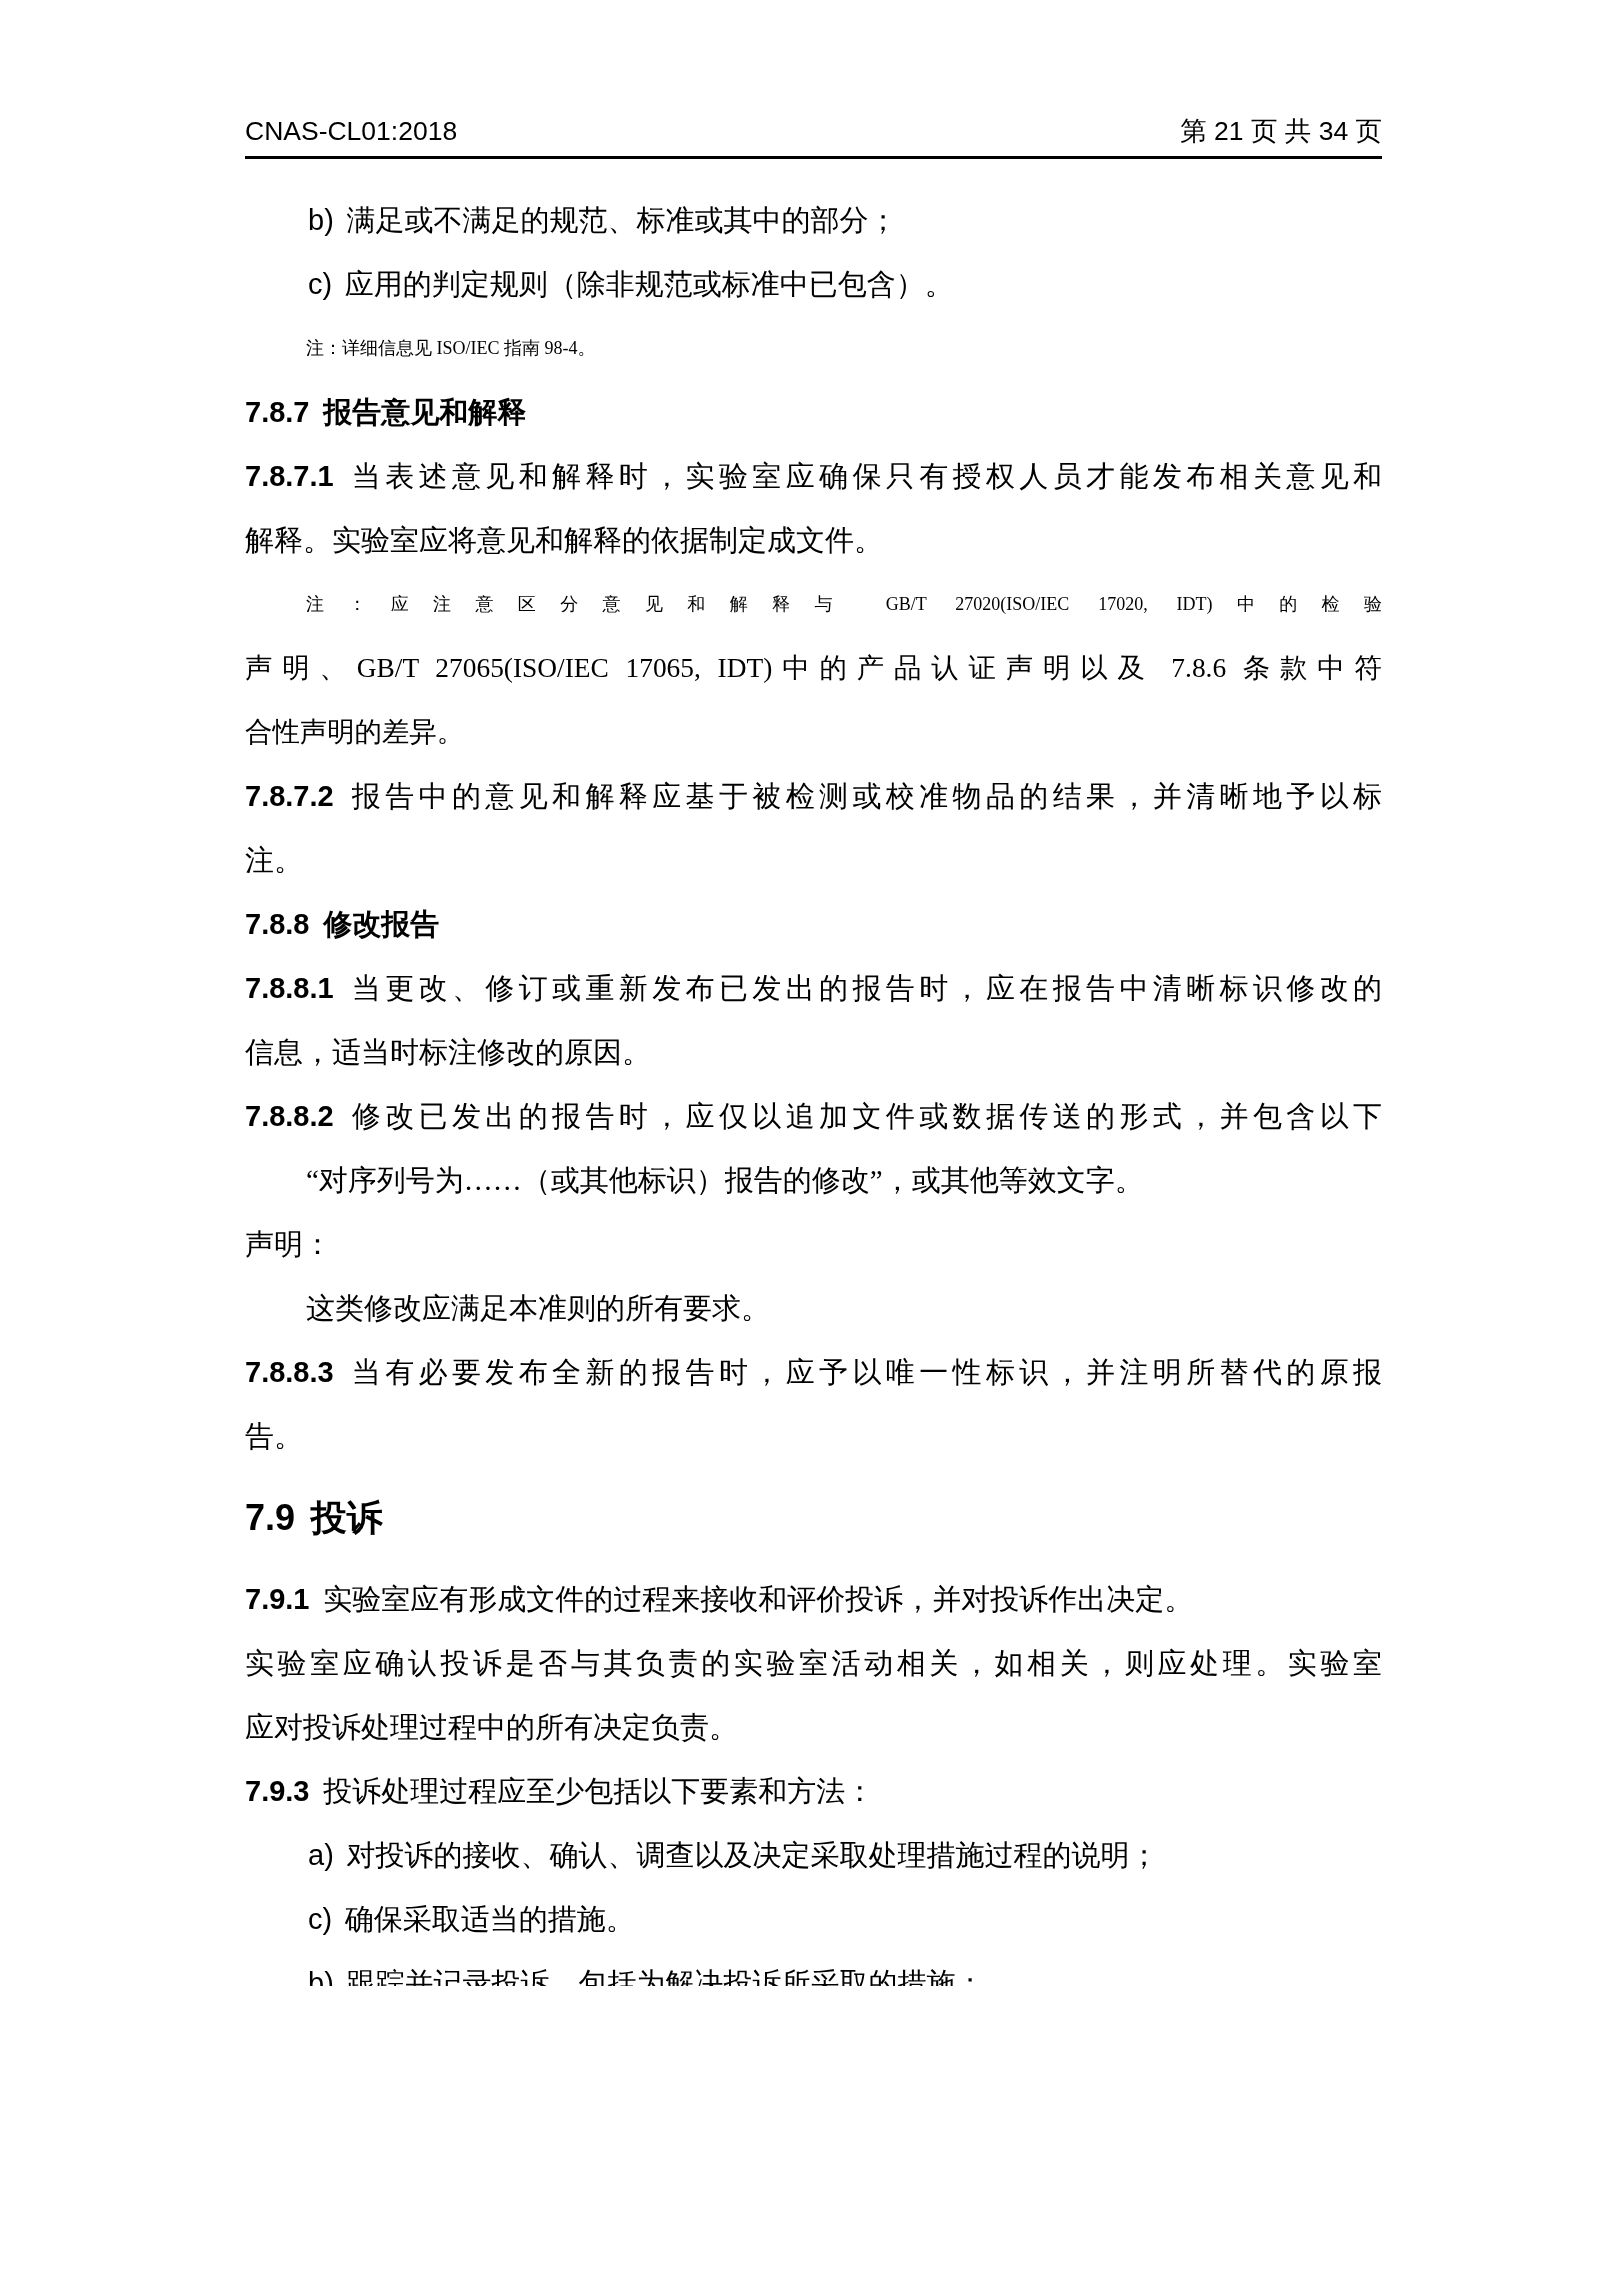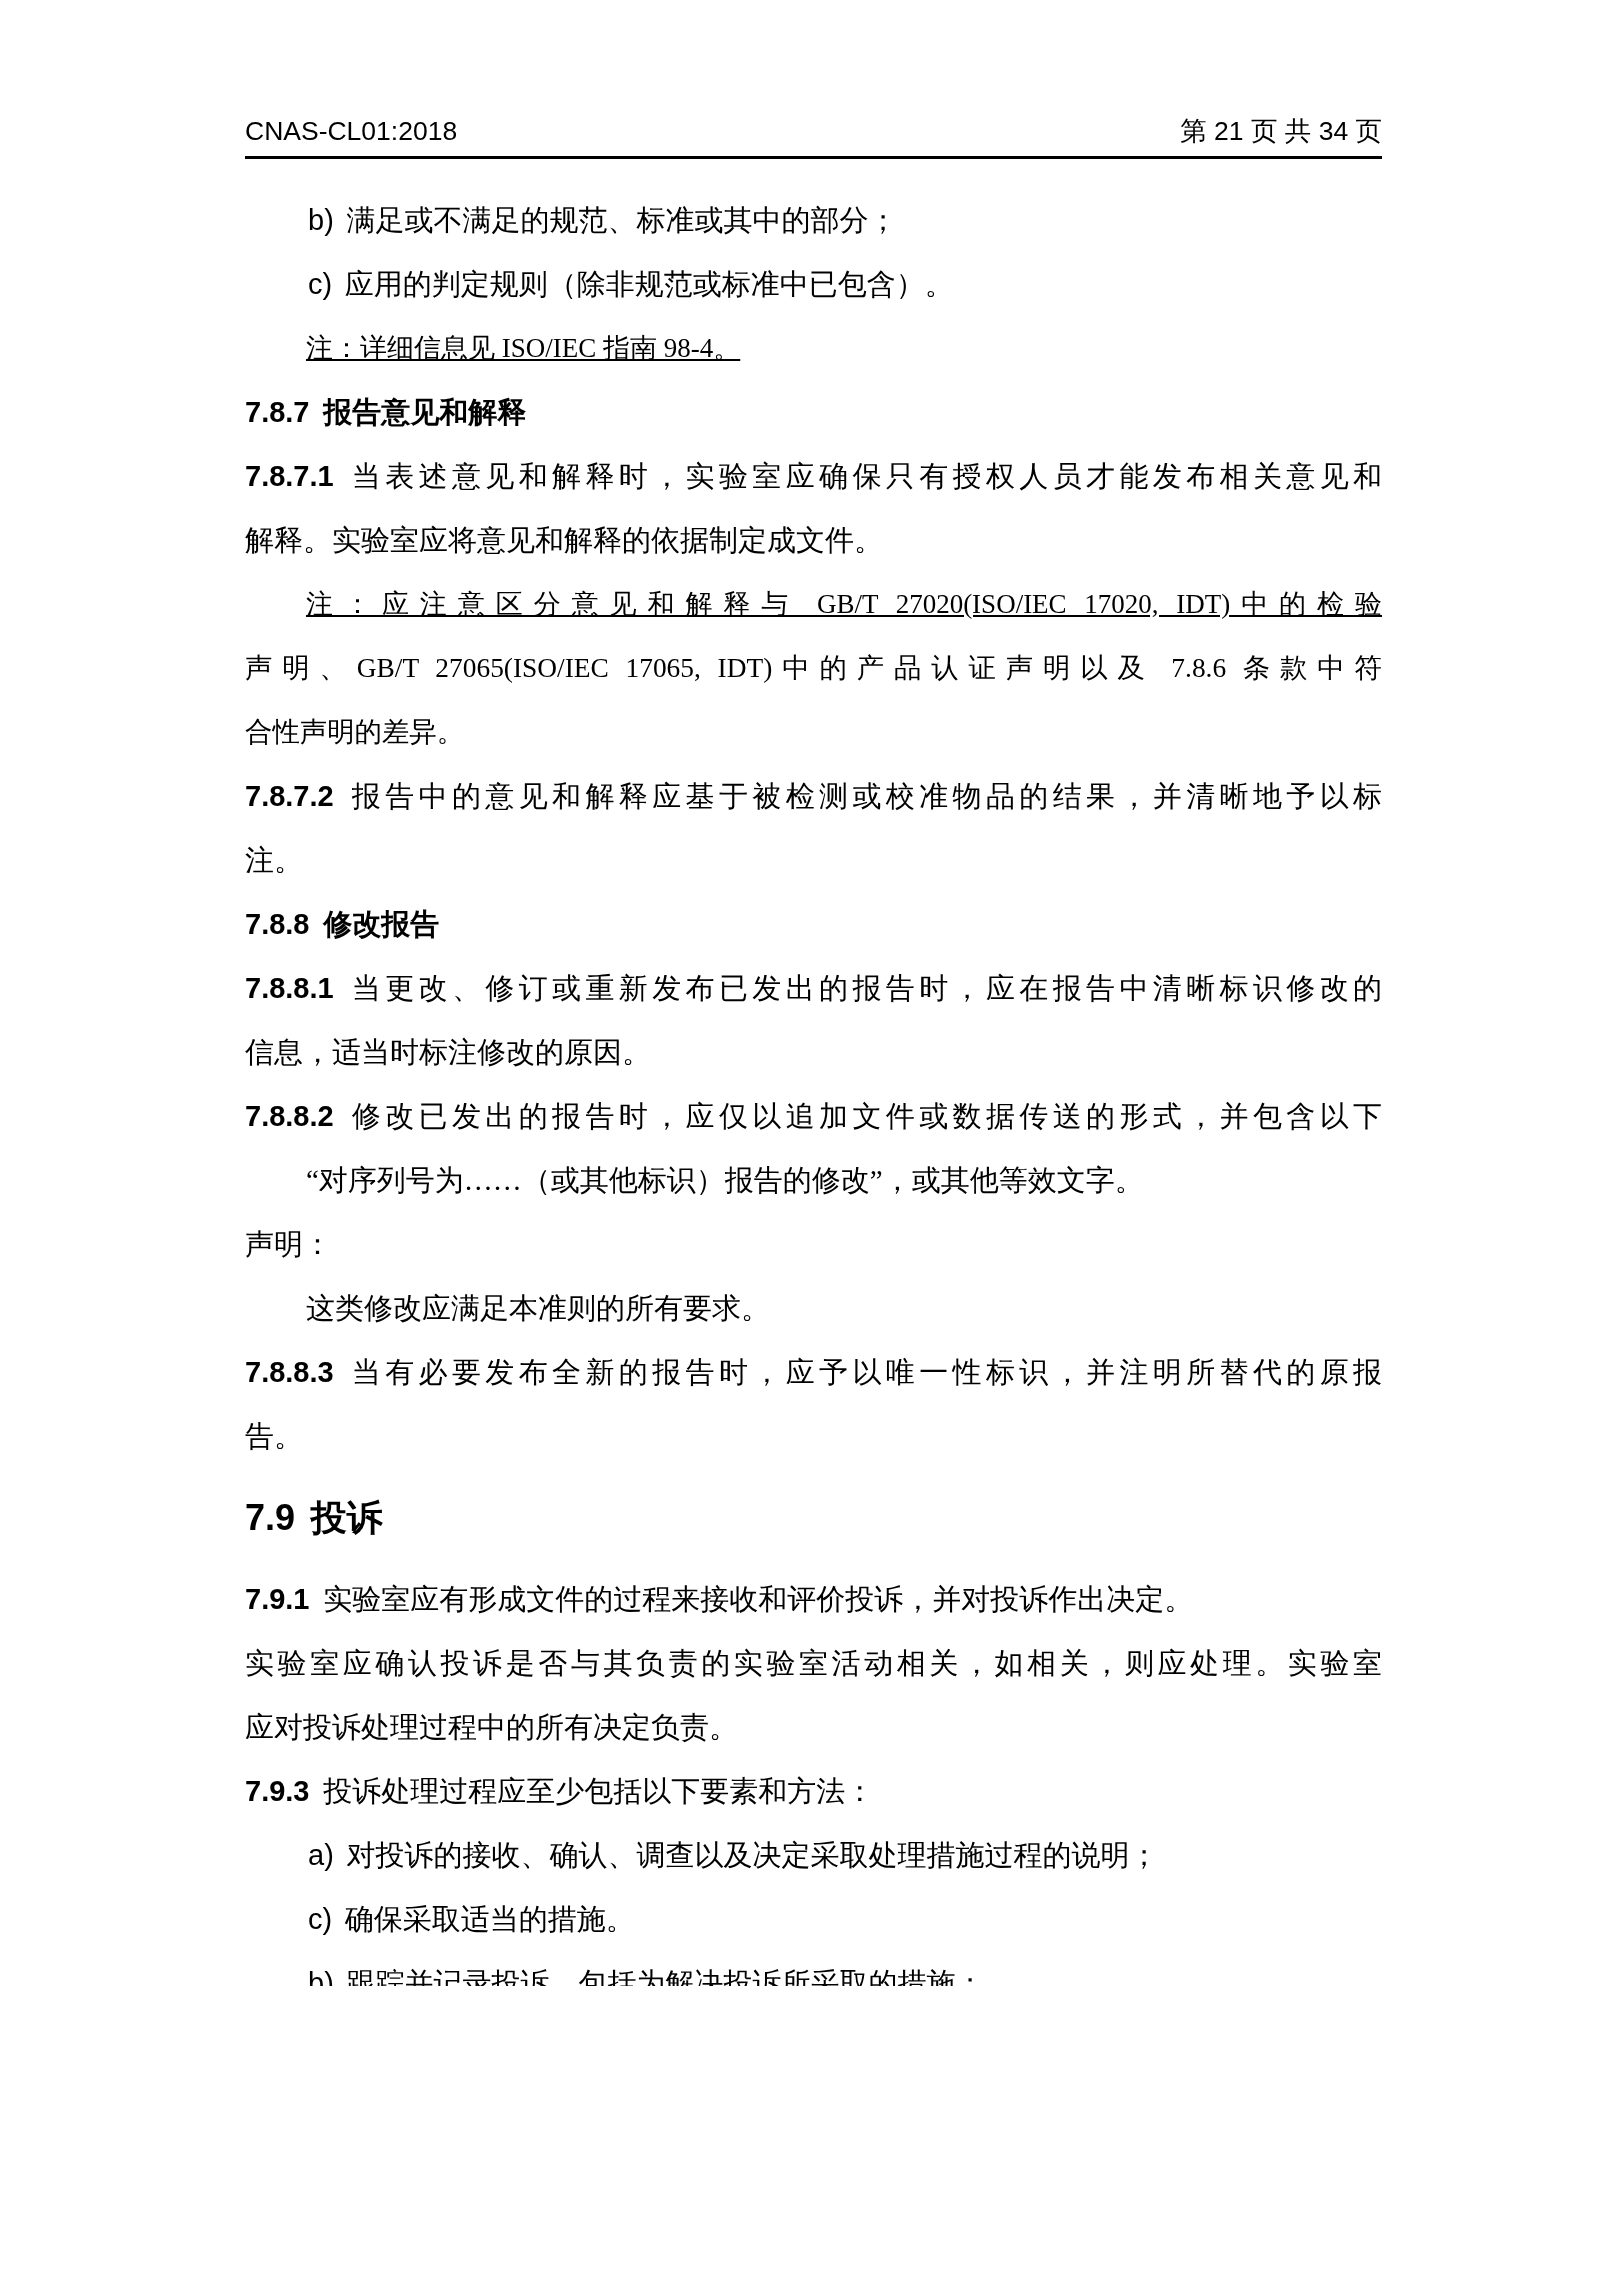--- a/index.html
+++ b/index.html
@@ -36,21 +36,21 @@
     line-height: 64px;
     font-family: "Liberation Serif", "DejaVu Serif", serif;
     white-space: nowrap;
   }
   .line .prefix { font-family: "Liberation Sans", "DejaVu Sans", sans-serif; }
 
   .line.clause .prefix { font-weight: 700; margin-right: 13.7px; }
   .line.item   { padding-left: 63px; }
   .line.item .prefix { margin-right: 12.7px; }
 
-  .line.note      { padding-left: 61px; font-size: 27px; text-decoration: underline; }
+  .line.note      { padding-left: 61px; font-size: 18px; }
   .line.note-cont { font-size: 27.4px; }
   .line.quote     { padding-left: 61px; }
 
   .line.h3 {
     font-family: "Liberation Sans", "DejaVu Sans", sans-serif;
     font-weight: 700;
   }
   .line.h3 .prefix { margin-right: 13.7px; }
 
   .line.h2 {

